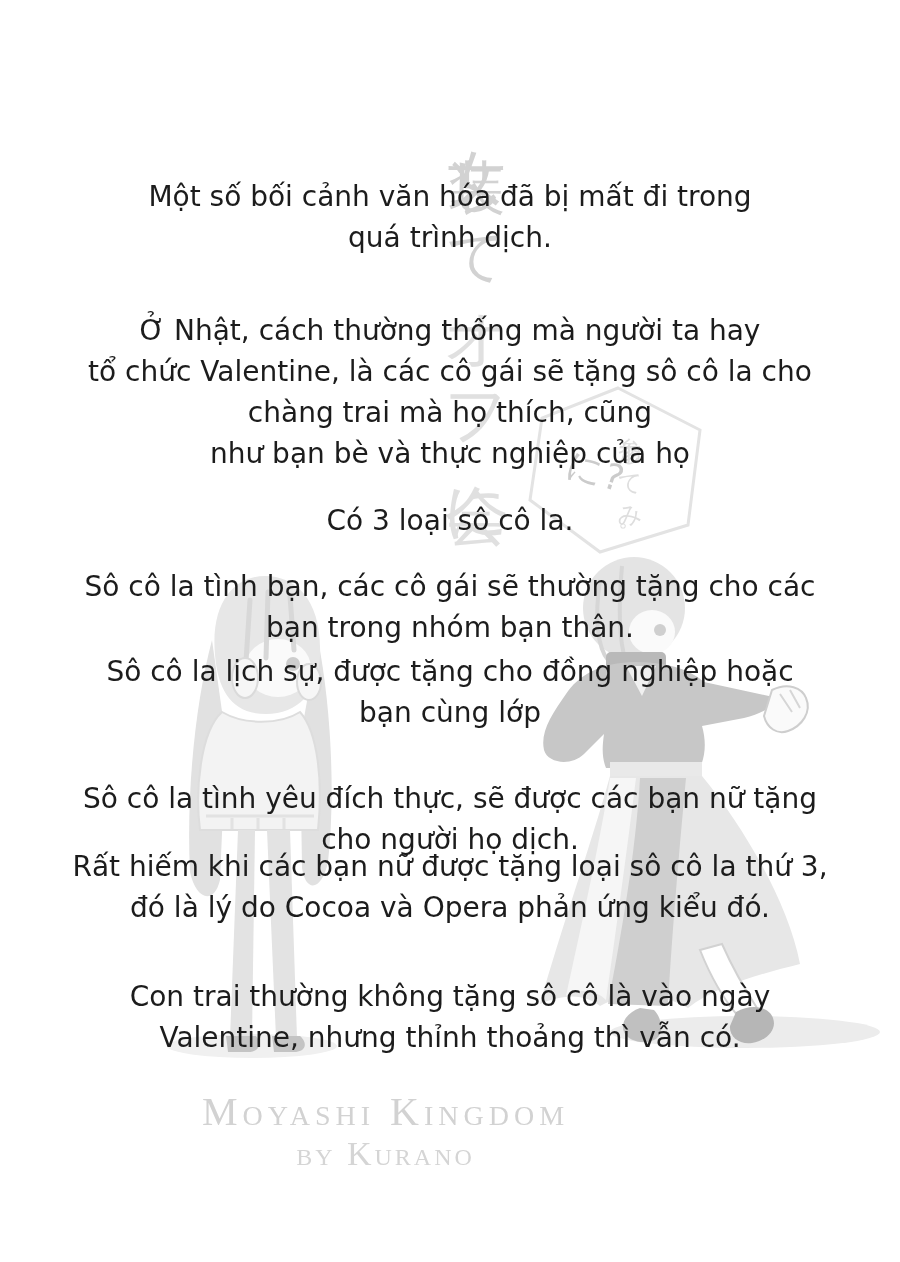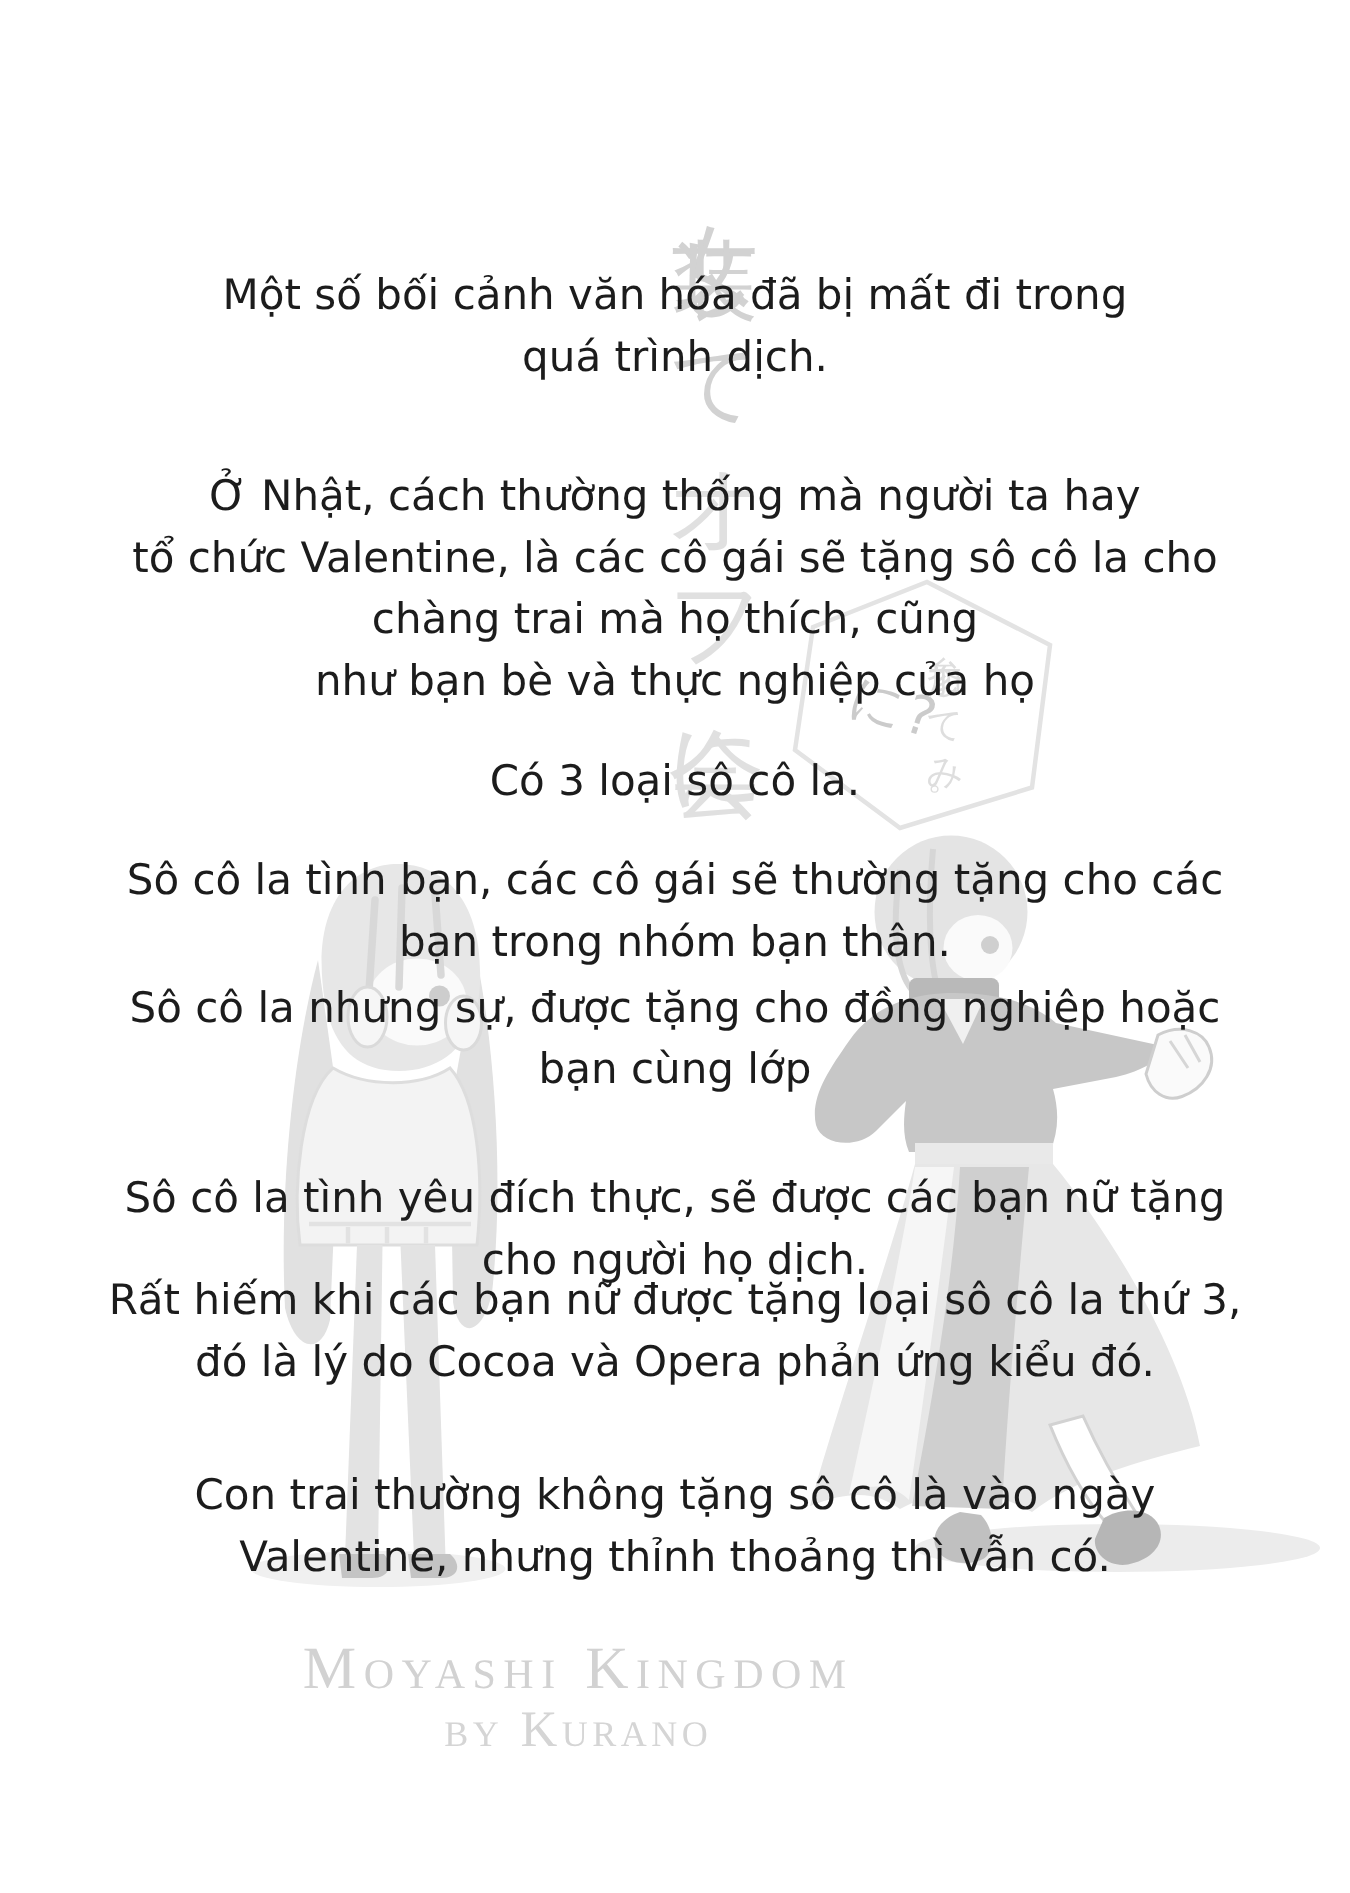--- a/index.html
+++ b/index.html
@@ -110,21 +110,21 @@
   <div class="txt" style="top:500px;">
     <div>Có 3 loại sô cô la.</div>
   </div>
 
   <div class="txt" style="top:566px;">
     <div><span class="b">Sô cô la tình bạn,</span><span> các cô gái sẽ thường tặng cho các</span></div>
     <div>bạn trong nhóm bạn thân.</div>
   </div>
 
   <div class="txt" style="top:651px;">
-    <div><span class="b">Sô cô la nhưng sự,</span><span> được tặng cho đồng nghiệp hoặc</span></div>
+    <div><span class="b">Sô cô la lịch sự,</span><span> được tặng cho đồng nghiệp hoặc</span></div>
     <div>bạn cùng lớp</div>
   </div>
 
   <div class="txt" style="top:732px;margin-top:46px;">
     <div><span class="b">Sô cô la tình yêu đích thực,</span><span> sẽ được các bạn nữ tặng</span></div>
     <div>cho người họ dịch.</div>
   </div>
 
   <div class="txt" style="top:846px;">
     <div>Rất hiếm khi các bạn nữ được tặng loại sô cô la thứ 3,</div>

